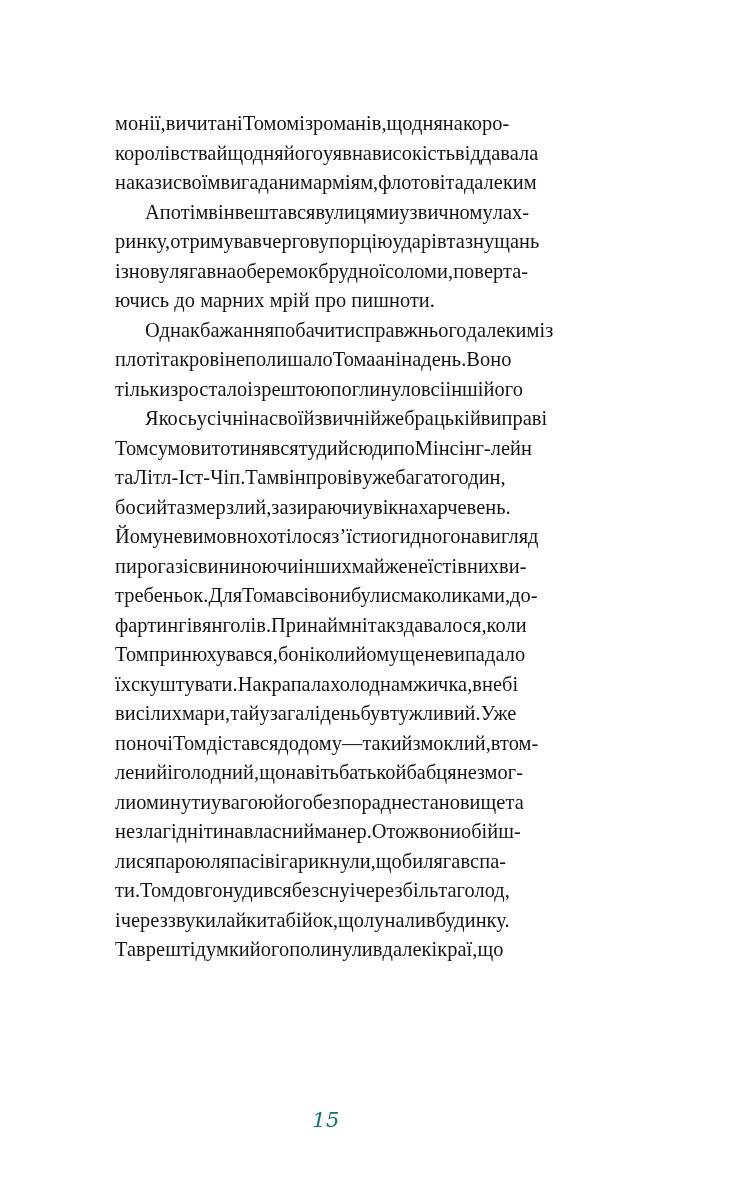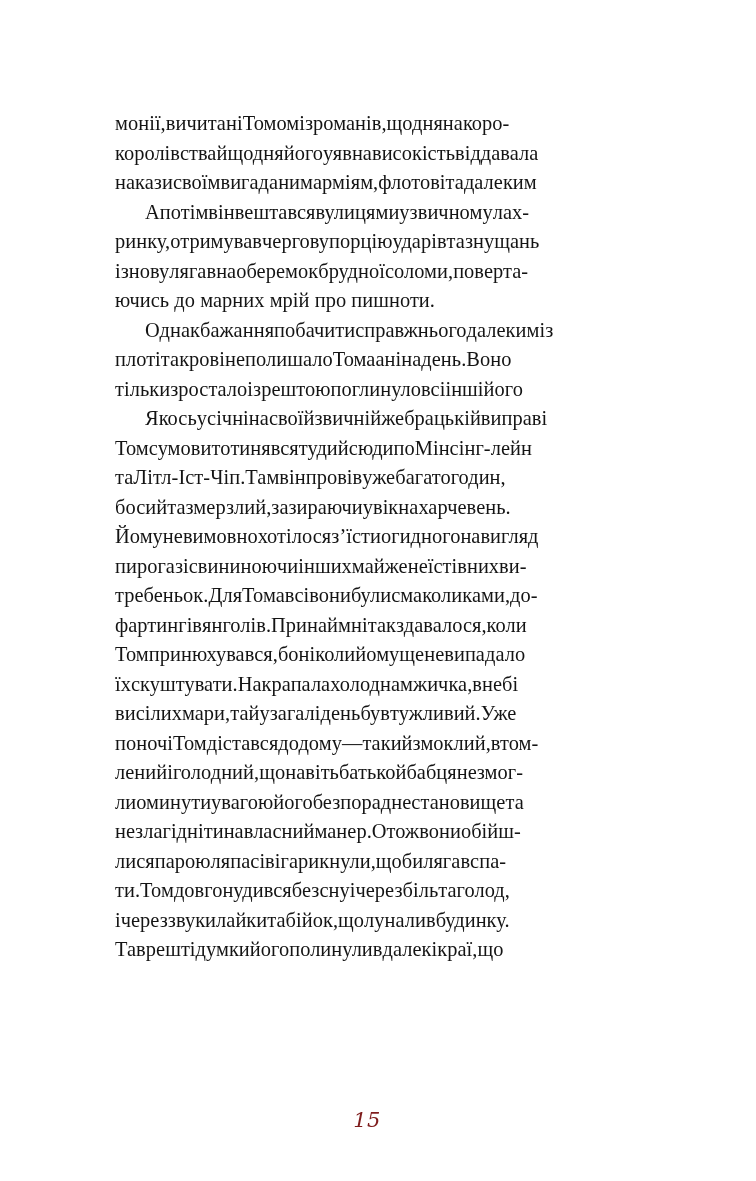--- a/index.html
+++ b/index.html
@@ -69,23 +69,22 @@
 
   .folio {
     position: absolute;
     left: 0;
     top: 1108px;
     width: 652px;
     text-align: center;
     font-family: "DejaVu Serif", "Liberation Serif", serif;
     font-size: 21px;
     font-style: italic;
-    color: #7f1d1d;
+    color: #0f766e;
     letter-spacing: 0.5px;
-    margin-left: 41px;
   }
 </style>
 </head>
 <body>
 
 <div class="page">
 
   <div class="text-block">
       <div>
         <div class="line stretch"><span>монії,</span><span>вичитані</span><span>Томом</span><span>із</span><span>романів,</span><span>щодня</span><span>на</span><span>коро-</span></div>

